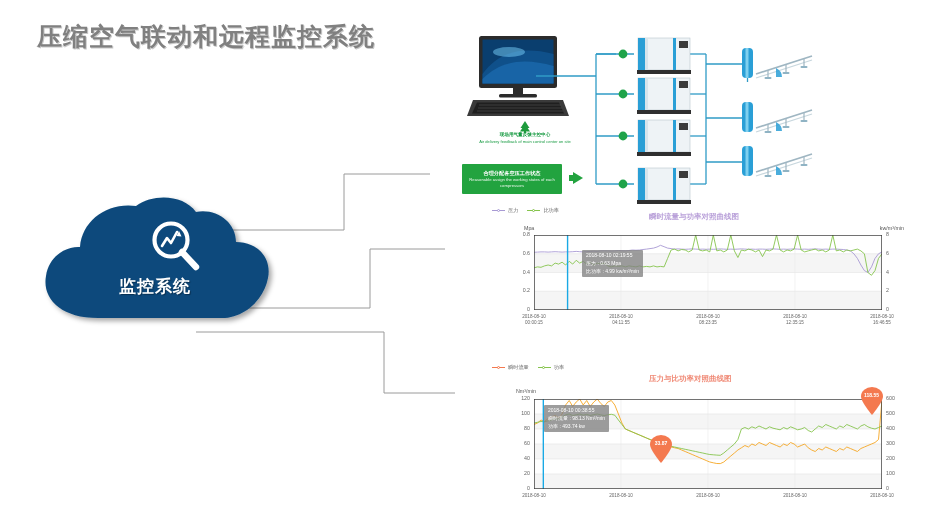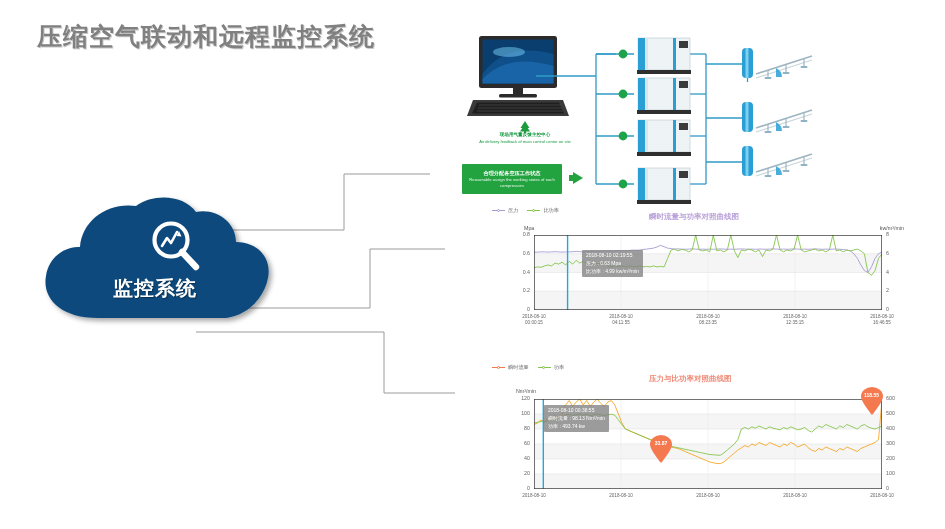--- a/index.html
+++ b/index.html
@@ -15,21 +15,21 @@
     font-size:25px;font-weight:bold;color:#808080;letter-spacing:1px;
     text-shadow:1px 1px 0 #c9c9c9;
     white-space:nowrap;
   }
 
   
   .cloud-wrap{position:absolute;left:36px;top:190px;width:250px;height:140px;}
   .cloud-wrap svg{display:block;}
   .cloud-label{
     position:absolute;left:0;top:85px;width:238px;text-align:center;
-    font-size:20px;font-weight:bold;color:#ffffff;letter-spacing:1px;
+    font-size:17px;font-weight:bold;color:#ffffff;letter-spacing:1px;
     text-shadow:1px 1px 1px rgba(0,0,0,.35);
   }
   .cloud-icon{position:absolute;left:108px;top:26px;width:64px;height:60px;}
 
   
   .connectors{position:absolute;left:0;top:0;width:945px;height:529px;pointer-events:none;}
 
   
   .diagram{position:absolute;left:430px;top:14px;width:510px;height:190px;}
   .monitor{position:absolute;left:35px;top:20px;width:105px;height:90px;}

